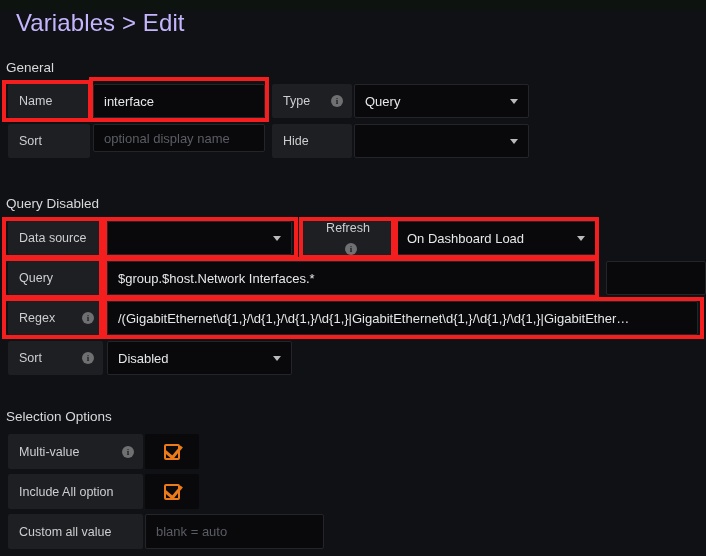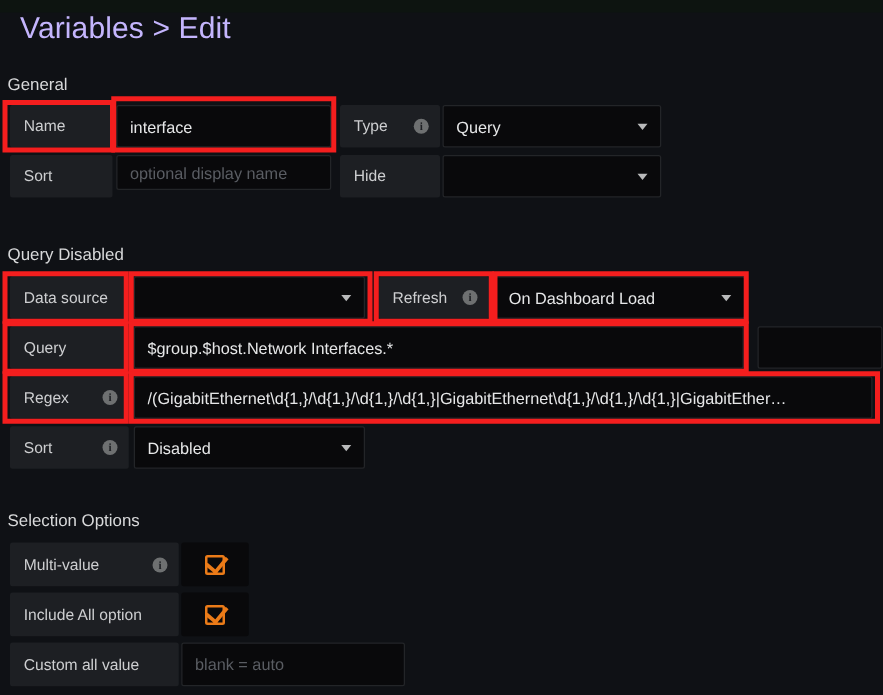--- a/index.html
+++ b/index.html
@@ -186,21 +186,21 @@
 
 <div class="section-heading" id="h-query">Query Disabled</div>
 
 <div class="cell lbl" style="left:8px; top:221px; width:95px; height:34px;">
   <span class="lbl-text">Data source</span>
 </div>
 <div class="cell fld sel" style="left:107px; top:221px; width:185px; height:34px;">
   <span class="caret"></span>
 </div>
 
-<div class="cell lbl" style="left:303px; top:221px; width:88px; height:34px;">
+<div class="cell lbl" style="left:303px; top:221px; width:88px; height:34px;flex-direction:column;">
   <span class="lbl-text">Refresh</span>
   <span class="info-icon">i</span>
 </div>
 <div class="cell fld sel" style="left:396px; top:221px; width:200px; height:34px;">
   <span class="val">On Dashboard Load</span>
   <span class="caret"></span>
 </div>
 
 <div class="cell lbl" style="left:8px; top:261px; width:95px; height:34px;">
   <span class="lbl-text">Query</span>

